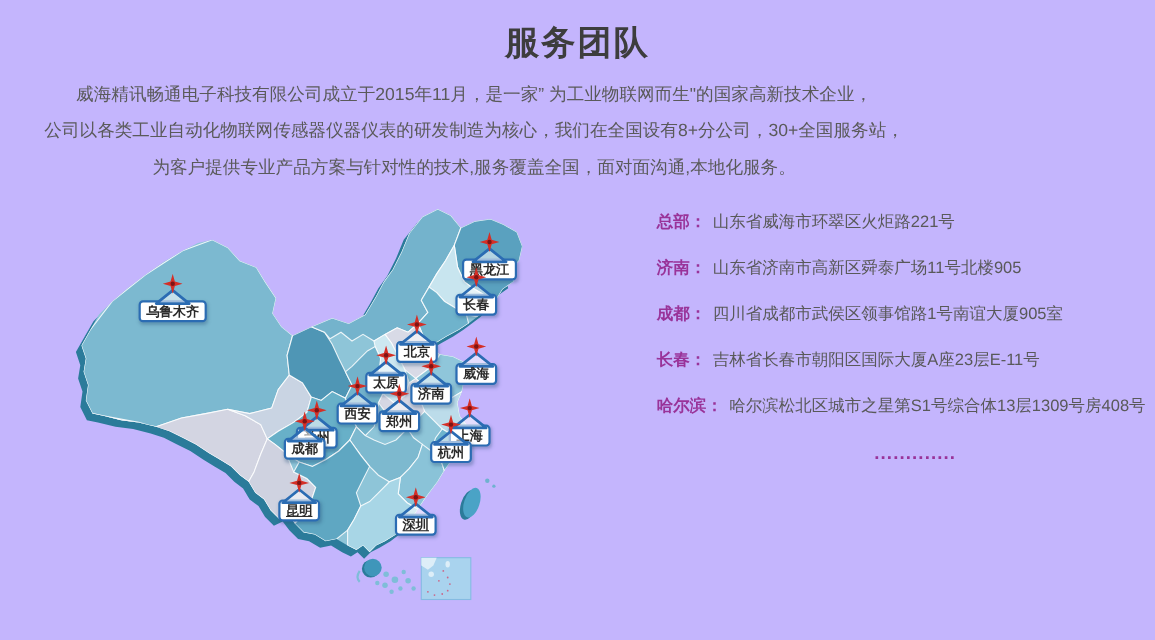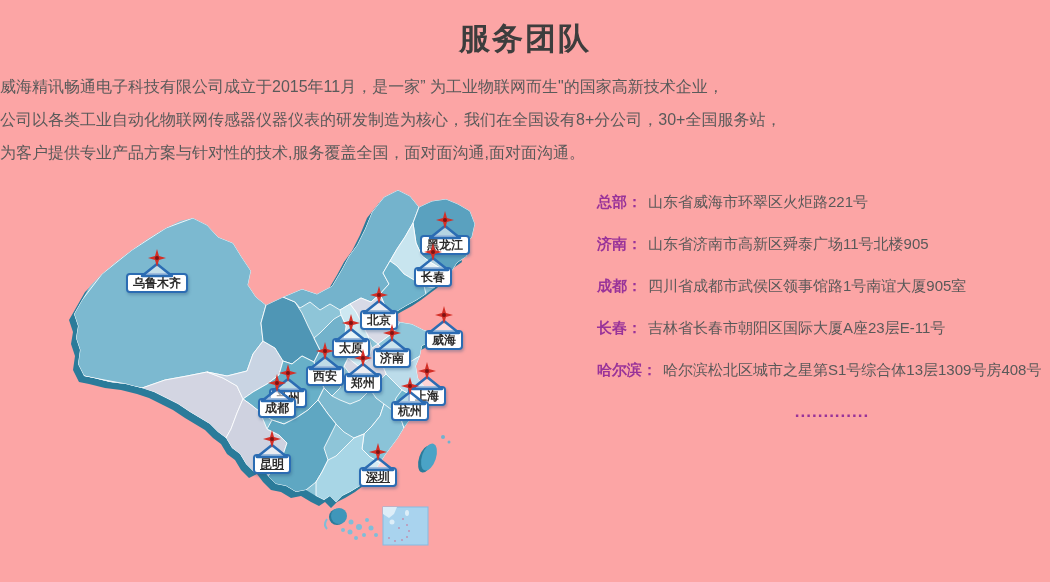--- a/index.html
+++ b/index.html
@@ -1,23 +1,23 @@
 <!DOCTYPE html>
 <html><head>
 <meta charset="utf-8">
 <style>
   html,body{margin:0;padding:0;background:#fff;}
   body{width:1050px;height:582px;position:relative;overflow:hidden;
        font-family:"Liberation Sans","DejaVu Sans",sans-serif;}
-  .page{position:absolute;inset:0;background:#fca5a5;}
+  .page{position:absolute;inset:0;background:#c4b5fd;}
 
   .page-title{position:absolute;top:18px;left:0;width:1050px;text-align:center;
       font-size:31px;font-weight:bold;color:#3d3d3d;letter-spacing:2px;}
 
-  .intro{position:absolute;top:70px;left:0;width:862px;
+  .intro{position:absolute;top:70px;left:0;width:862px;text-align:center;
       font-size:16px;color:#5a5a5a;line-height:33px;}
 
   .map-area{position:absolute;left:55px;top:185px;width:480px;height:395px;}
   .map-svg{position:absolute;left:0;top:0;}
 
   .markers{position:absolute;left:0;top:0;width:100%;height:100%;}
   .marker{position:absolute;transform:translate(-50%,-50%);background:#ffffff;
       border:2px solid #2b6cb3;border-radius:4px;padding:1px 5px;
       font-size:12px;font-weight:bold;color:#2b2b2b;white-space:nowrap;
       box-shadow:1px 2px 3px rgba(40,80,120,.35);line-height:14px;}
@@ -35,21 +35,21 @@
 </head>
 <body>
 
 <div class="page">
 
   <div class="page-title">服务团队</div>
 
   <div class="intro">
     <div>威海精讯畅通电子科技有限公司成立于2015年11月，是一家” 为工业物联网而生"的国家高新技术企业，</div>
     <div>公司以各类工业自动化物联网传感器仪器仪表的研发制造为核心，我们在全国设有8+分公司，30+全国服务站，</div>
-    <div>为客户提供专业产品方案与针对性的技术,服务覆盖全国，面对面沟通,面对面沟通。</div>
+    <div>为客户提供专业产品方案与针对性的技术,服务覆盖全国，面对面沟通,本地化服务。</div>
   </div>
 
   <div class="map-area">
     <svg class="map-svg" width="480" height="395" viewBox="0 0 480 395">
       <defs>
         <path id="cn" d="M138,33 L152,40 L163,52 L178,58 L186,71 L196,86 L193,100 L201,112 L211,120
           L228,112 L247,104 L262,109 L277,101 L287,84 L294,71 L302,60 L310,44 L317,27 L329,12 L343,5
           L355,11 L364,22 L377,16 L391,14 L403,19 L415,26 L420,39 L417,52 L409,60 L412,71 L402,78
           L395,89 L387,97 L379,103 L371,109 L362,115 L351,121 L341,127 L336,131 L345,137 L357,139
           L369,145 L382,149 L375,157 L367,161 L365,171 L361,181 L363,193 L369,201 L373,208 L367,217
@@ -175,21 +175,21 @@
           <svg class="tent" width="34" height="16">
             <path d="M17 2 L32 14 L2 14 Z" fill="rgba(255,255,255,0.55)" stroke="#2b6cb3" stroke-width="2.5" stroke-linejoin="round"></path>
           </svg>
           <svg class="star" width="18" height="18" viewBox="0 0 20 20">
             <path d="M10 0 L12.2 7.8 L20 10 L12.2 12.2 L10 20 L7.8 12.2 L0 10 L7.8 7.8 Z" fill="#d42f27"></path>
             <circle cx="10" cy="10" r="2.2" fill="#7e1414"></circle>
           </svg>
           <span>北京</span>
         </div>
 
-        <div class="marker" style="left: 389px; top: 155px;">
+        <div class="marker" style="left: 378px; top: 155px;">
           <svg class="tent" width="34" height="16">
             <path d="M17 2 L32 14 L2 14 Z" fill="rgba(255,255,255,0.55)" stroke="#2b6cb3" stroke-width="2.5" stroke-linejoin="round"></path>
           </svg>
           <svg class="star" width="18" height="18" viewBox="0 0 20 20">
             <path d="M10 0 L12.2 7.8 L20 10 L12.2 12.2 L10 20 L7.8 12.2 L0 10 L7.8 7.8 Z" fill="#d42f27"></path>
             <circle cx="10" cy="10" r="2.2" fill="#7e1414"></circle>
           </svg>
           <span>威海</span>
         </div>
 

